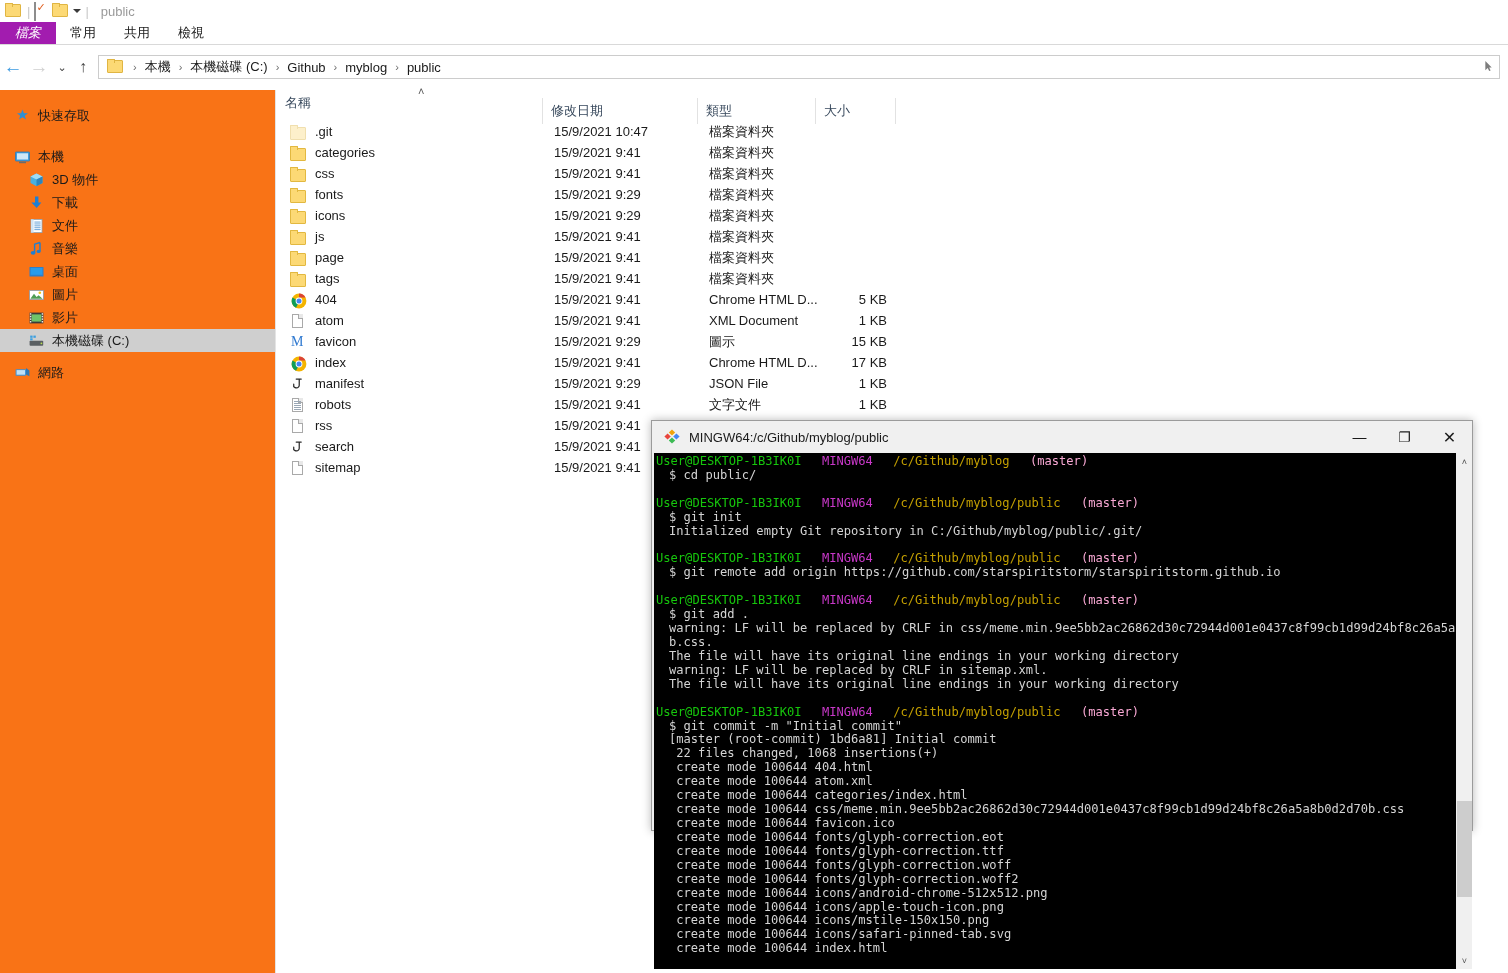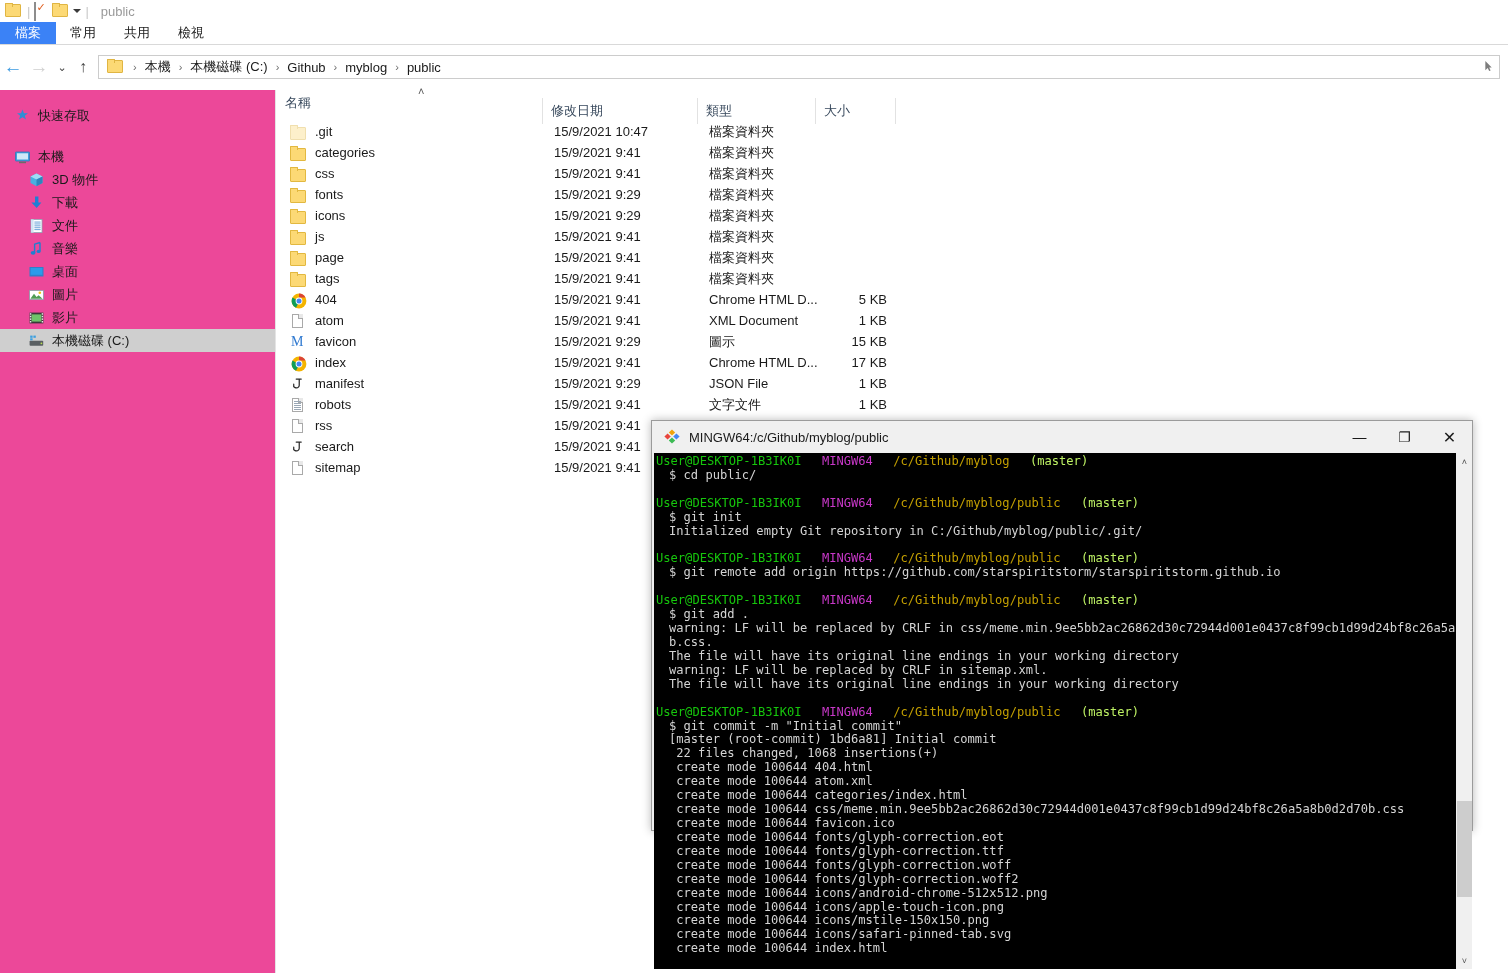--- a/index.html
+++ b/index.html
@@ -41,21 +41,21 @@
   
   .ribbon {
     position:absolute; left:0; top:22px; width:1508px; height:23px;
     background:#ffffff; display:flex; align-items:stretch;
     border-bottom:1px solid #d9d9d9;
   }
   .tab {
     display:flex; align-items:center; justify-content:center;
     font-size:13px; color:#1a1a1a; padding:0 14px; cursor:default;
   }
-  .tab.file { background:#3b82f6; color:#ffffff; min-width:56px; }
+  .tab.file { background:#a21caf; color:#ffffff; min-width:56px;font-style:italic; }
 
   
   .addrbar {
     position:absolute; left:0; top:46px; width:1508px; height:42px;
     background:#ffffff; display:flex; align-items:center;
   }
   .navbtn { font-size:19px; color:#3b9ae1; width:26px; text-align:center; cursor:default; }
   .navbtn.fwd { color:#cfcfcf; }
   .navbtn.small { font-size:11px; color:#444; width:20px;}
   .navbtn.up { font-size:16px; color:#444; width:22px;}
@@ -67,21 +67,21 @@
   .crumb { font-size:13px; color:#1a1a1a; padding:0 2px; }
   .crumb-sep { color:#6b6b6b; font-size:11px; margin:0 6px; }
   .crumb-folder { margin-right:4px; }
   .cursor-arrow{
     position:absolute; right:6px; top:5px; width:8px; height:11px;
   }
 
   
   .sidebar {
     position:absolute; left:0; top:90px; width:276px; height:883px;
-    background:#ec4899; border-right:1px solid #e4e4e4;
+    background:#f97316; border-right:1px solid #e4e4e4;
     padding-top:14px; overflow:hidden;
   }
   .nav-item {
     height:23px; display:flex; align-items:center; font-size:13px; color:#1a1a1a;
     padding-left:14px; cursor:default; white-space:nowrap;
   }
   .nav-item.indent1 { padding-left:28px; }
   .nav-item.selected { background:#cfcfcf; }
   .nav-ico { width:17px; height:16px; margin-right:7px; flex:0 0 auto; position:relative; }
   .nav-gap { height:9px; }
@@ -157,21 +157,21 @@
   .term-text {
     flex:1; padding:2px 0 0 2px;
     font-family:"DejaVu Sans Mono","Liberation Mono",monospace;
     font-size:12.1px; line-height:13.92px; color:#d4d4d4;
     white-space:pre; overflow:hidden; letter-spacing:0px;
   }
   .tl { white-space:pre; }
   .c-green { color:#16c60c; }
   .c-magenta{ color:#c838c8; }
   .c-yellow{ color:#c4a000; }
-  .c-cyan  { color:#bef264; }
+  .c-cyan  { color:#f9a8d4; }
   .c-white { color:#d4d4d4;margin-left:13px; }
 
   .term-scroll {
     width:17px; background:#f0f0f0; border-left:1px solid #000;
     position:relative; flex:0 0 auto;
   }
   .ts-arrow {
     position:absolute; left:0; width:17px; height:17px;
     display:flex; align-items:center; justify-content:center;
     font-size:9px; color:#505050;
@@ -311,20 +311,28 @@
         <span class="nav-ico"><svg viewBox="0 0 17 16" width="17" height="16">
             <rect x="1.6" y="7.8" width="13.6" height="5" rx="0.8" fill="#5a5f63"></rect>
             <rect x="2.2" y="2.6" width="2.4" height="2.2" fill="#3b9fe0"></rect>
             <rect x="5.4" y="2.6" width="2.4" height="2.2" fill="#3b9fe0"></rect>
             <rect x="2.2" y="5.3" width="2.4" height="2" fill="#3b9fe0"></rect>
             <circle cx="13.4" cy="10.3" r="0.9" fill="#b9e24f"></circle>
           </svg></span>
         <span>本機磁碟 (C:)</span>
       </div>
       <div class="nav-gap"></div>
+      <div class="nav-item">
+        <span class="nav-ico"><svg viewBox="0 0 17 16" width="17" height="16">
+            <rect x="1.6" y="4.2" width="10.4" height="6.6" rx="0.6" fill="#3f93d8"></rect>
+            <rect x="2.6" y="5.1" width="8.4" height="4.6" fill="#bfe0f6"></rect>
+            <path d="M12 3 L15.4 5.4 L15.4 11.2 L12 9.4 Z" fill="#2f79b5"></path>
+          </svg></span>
+        <span>網路</span>
+      </div>
     </div>
 
   <div class="filepane">
     <div class="colheader">
       <div class="col name">
         <span>名稱</span>
         <span class="sortcaret">˄</span>
       </div>
       <div class="col date">修改日期</div>
       <div class="col type">類型</div>

